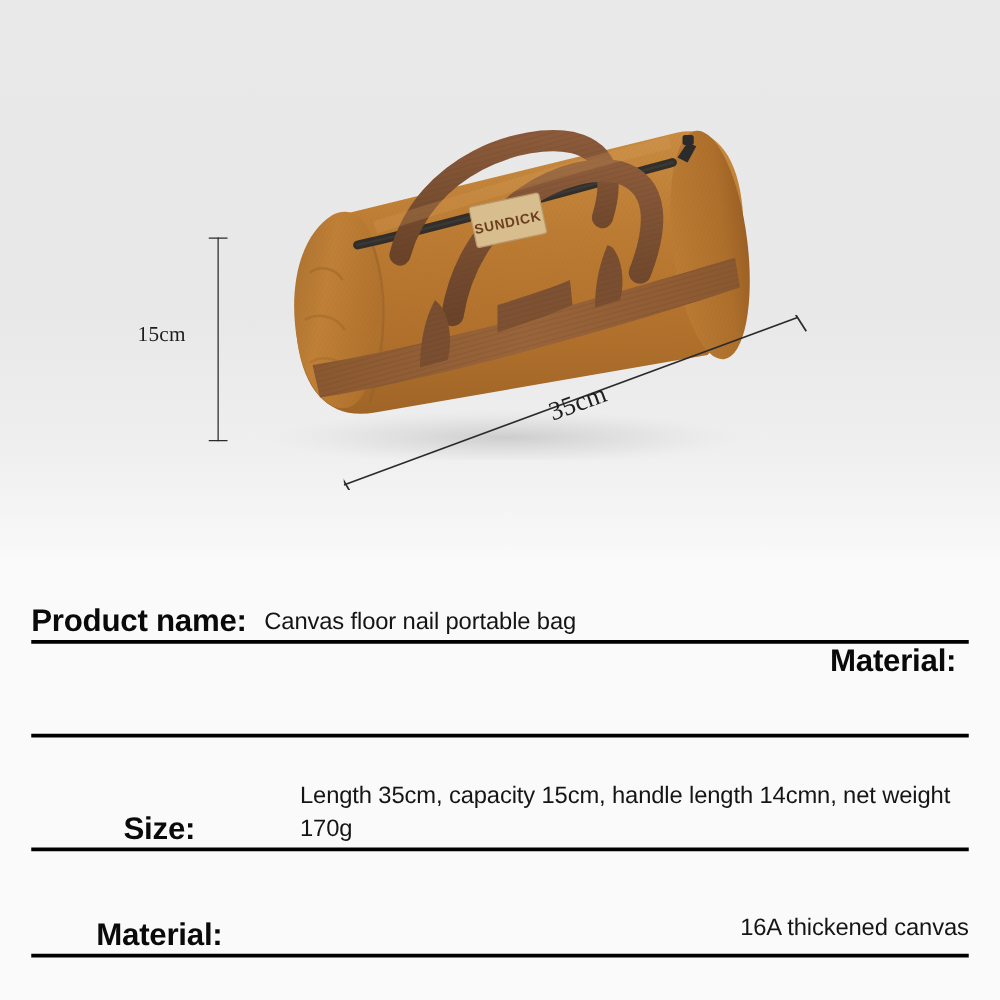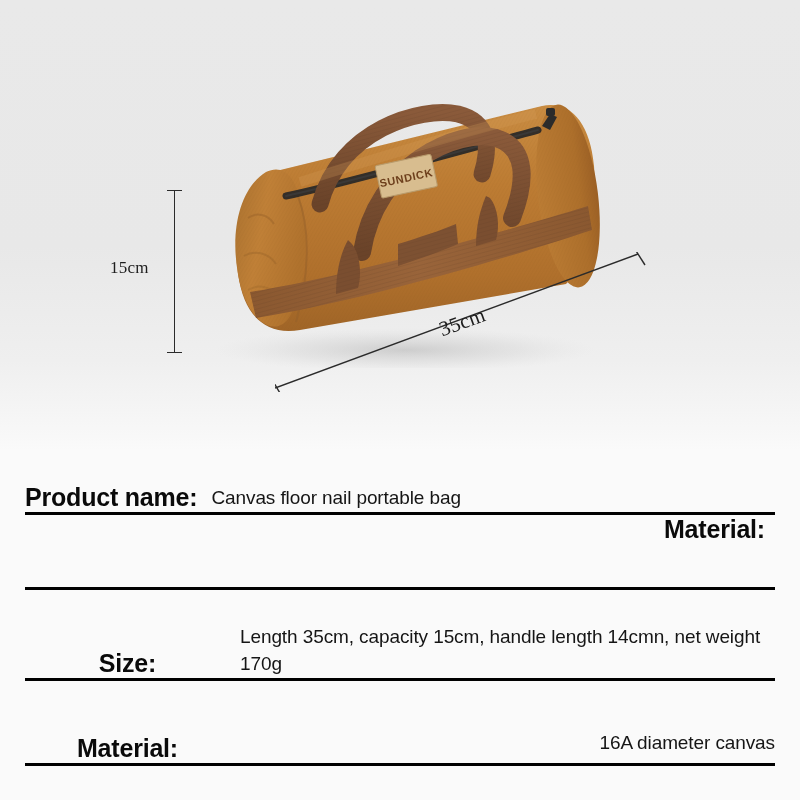--- a/index.html
+++ b/index.html
@@ -268,21 +268,21 @@
   <div class="spec-table">
 
     <div class="spec-row first row-name">
       <div class="label">Product name:</div>
       <div class="value">Canvas floor nail portable bag</div>
     </div>
     <div class="divider"></div>
 
     <div class="spec-row row-material">
       <div class="label">Material:</div>
-      <div class="value">16A diameter canvas</div>
+      <div class="value">16A thickened canvas</div>
     </div>
     <div class="divider"></div>
 
     <div class="spec-row row-size">
       <div class="label">Size:</div>
       <div class="value">Length 35cm, capacity 15cm, handle length 14cmn, net weight 170g</div>
     </div>
     <div class="divider"></div>
 
     <div class="spec-row row-features">

